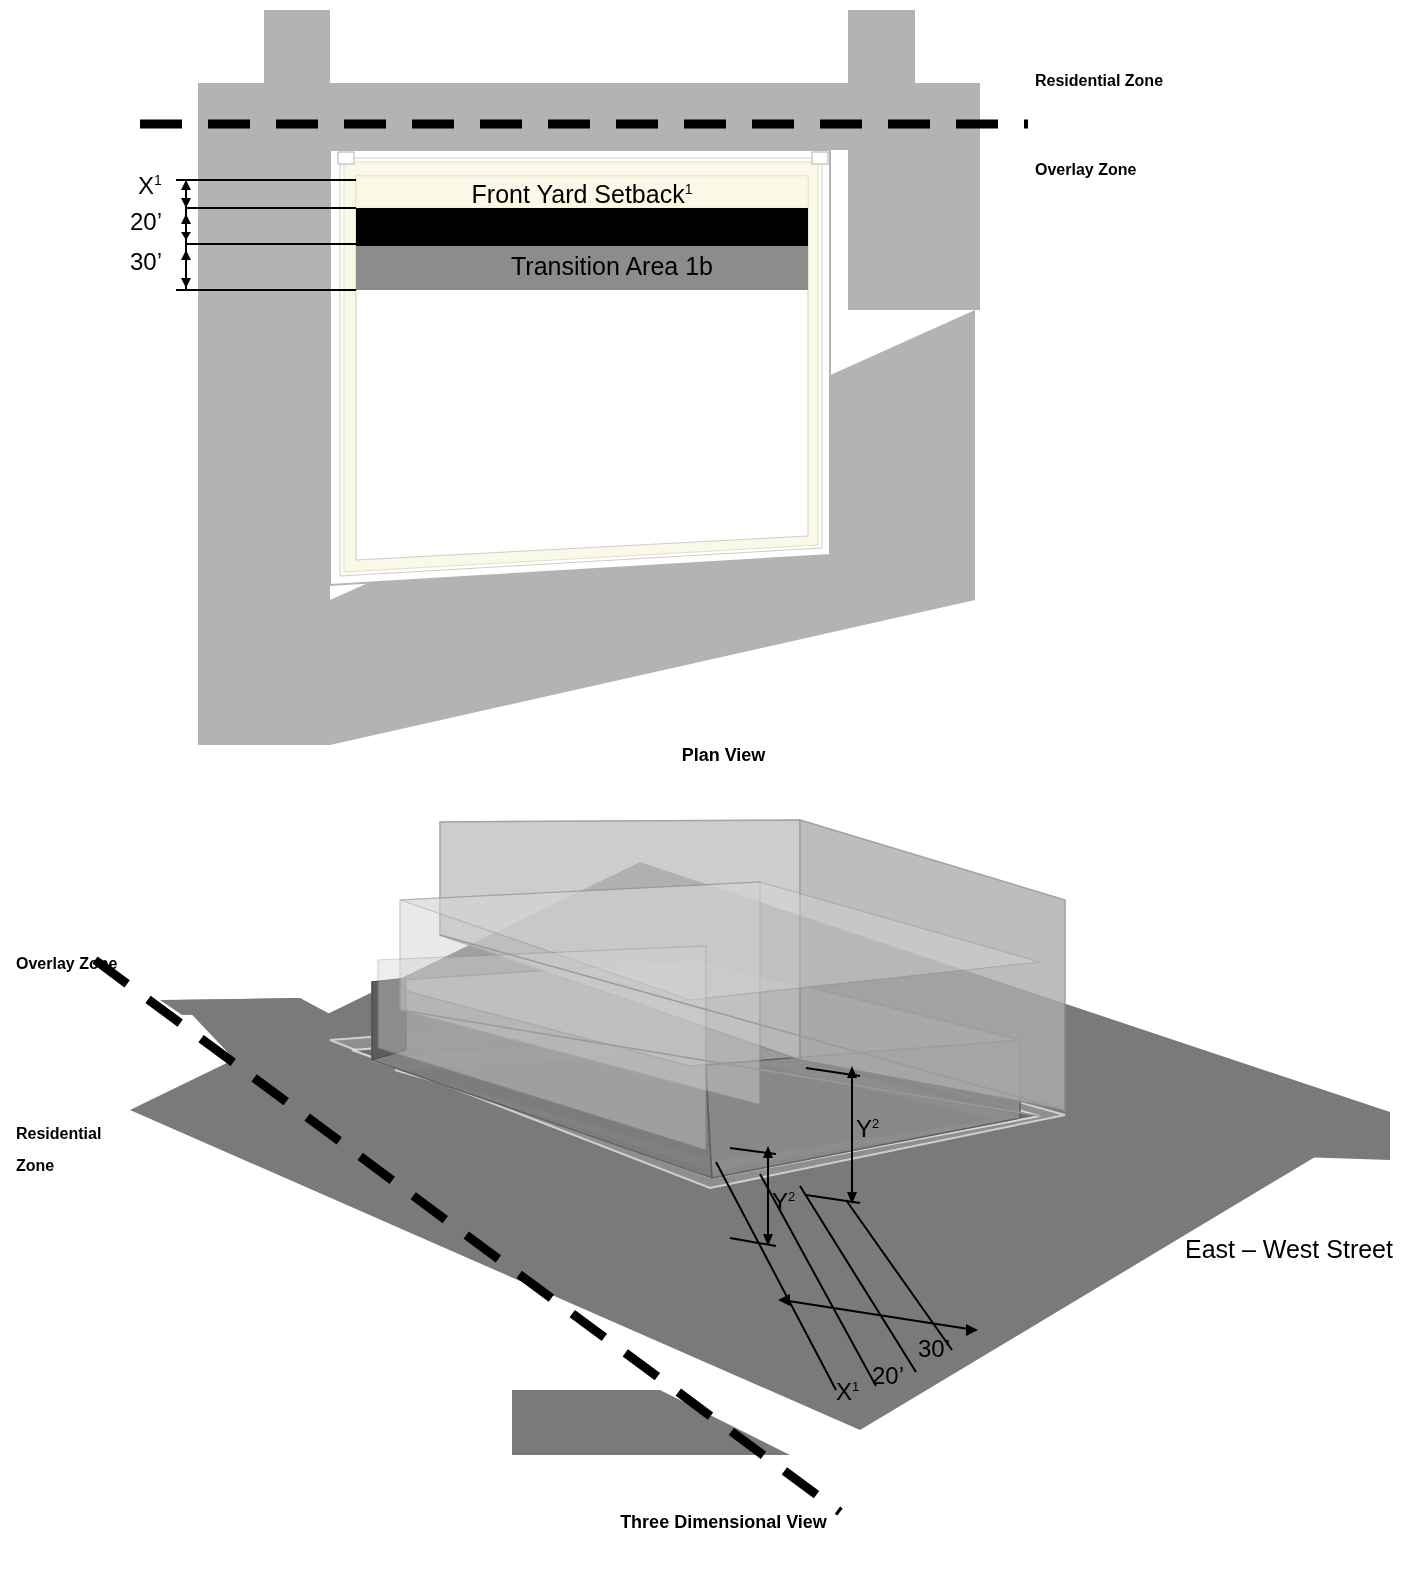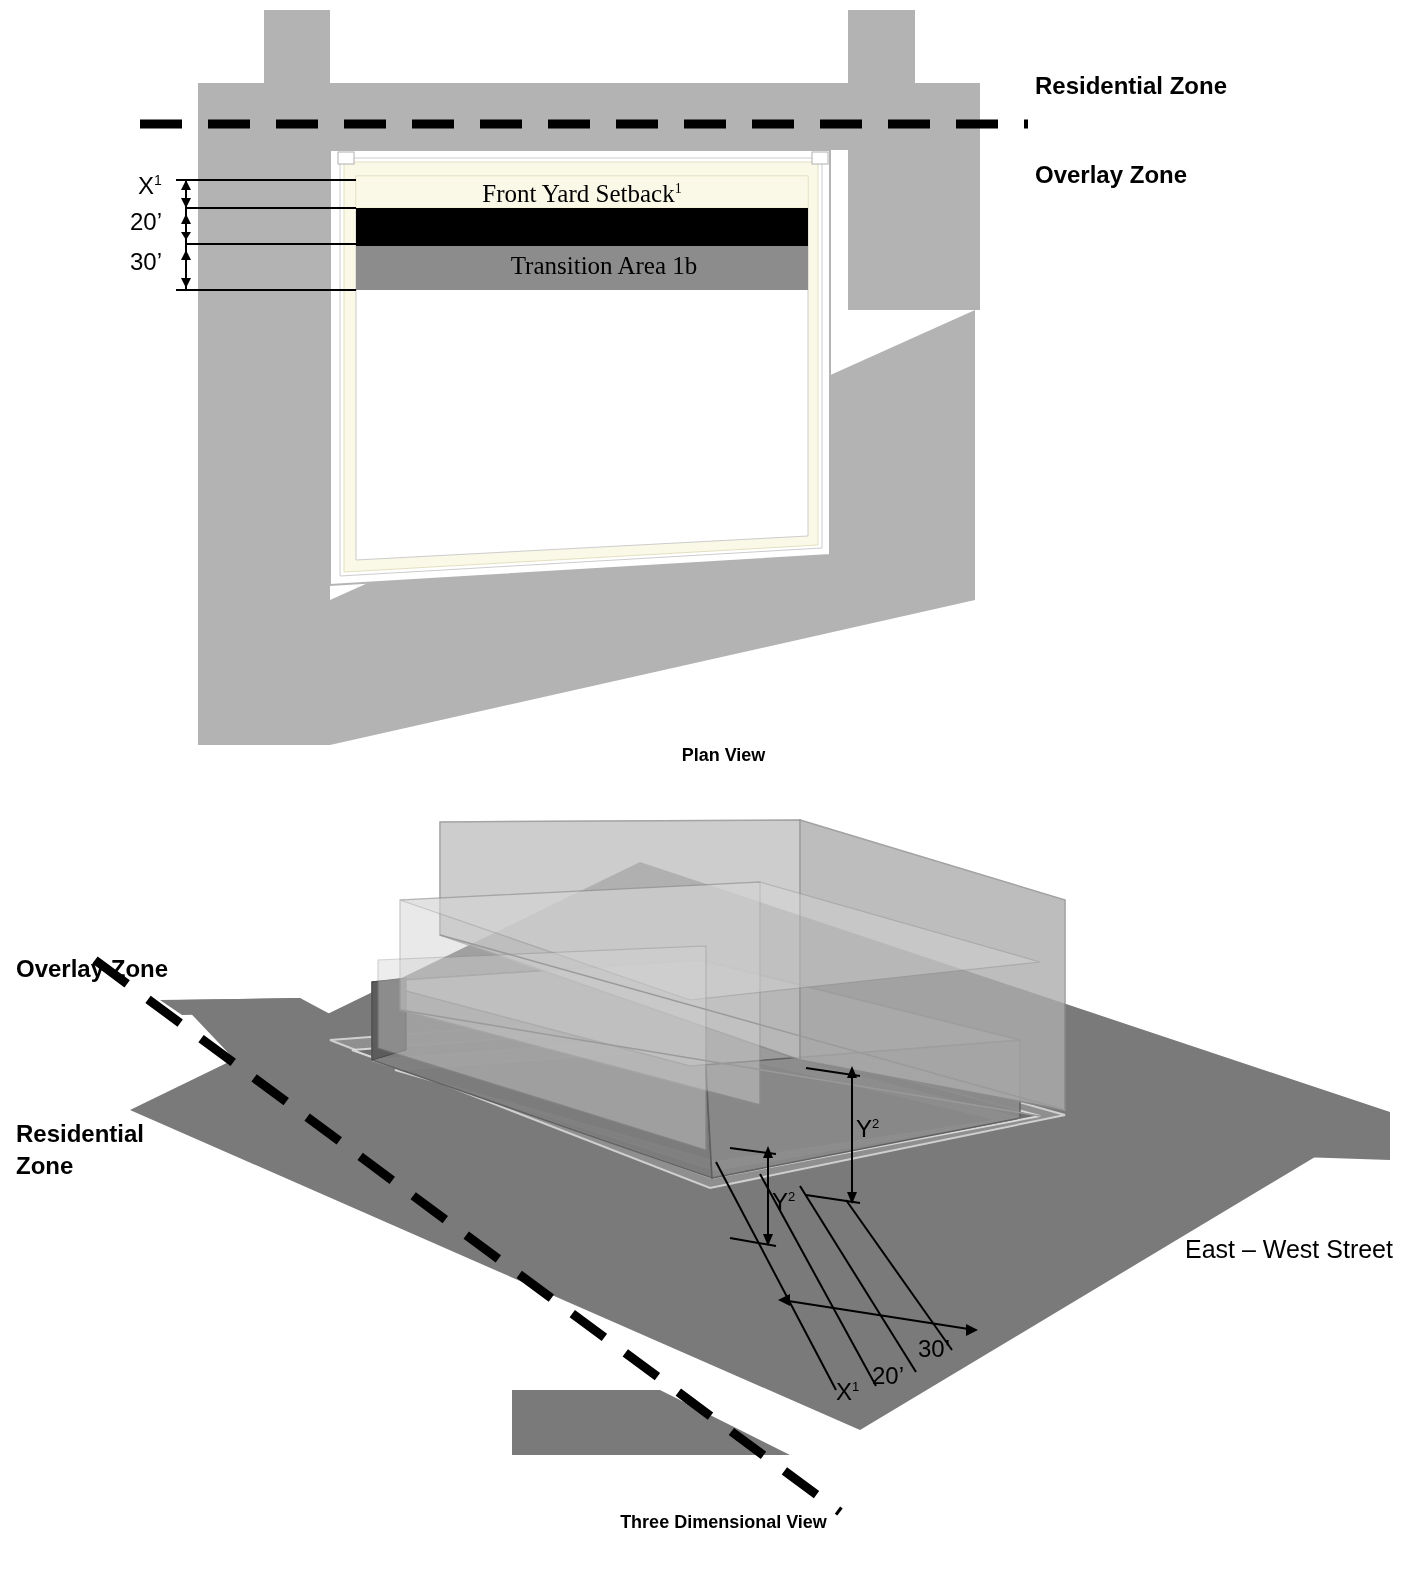--- a/index.html
+++ b/index.html
@@ -5,22 +5,22 @@
   html,body{margin:0;padding:0;}
   body{
     width:1413px;height:1582px;background:#ffffff;
     font-family:"Liberation Sans", sans-serif;
     position:relative;overflow:hidden;
   }
   .canvas{position:absolute;left:0;top:0;width:1413px;height:1582px;}
   svg.layer{position:absolute;left:0;top:0;width:1413px;height:1582px;}
   .lbl{position:absolute;font-family:"Liberation Sans", sans-serif;color:#000;white-space:nowrap;}
   .caption{font-weight:bold;font-size:18px;padding-left:17px;}
-  .zonelbl{font-weight:bold;font-size:24px;}
-  .banner{font-size:25px;color:#000;text-align:center;font-family:Liberation Serif, serif;}
+  .zonelbl{font-weight:bold;font-size:16px;}
+  .banner{font-size:25px;color:#000;text-align:center;}
   .banner.white{color:#ffffff;}
   .dimlbl{font-size:24px;}
   .sup{font-size:14px;vertical-align:super;}
   .sup-small{font-size:13px;vertical-align:super;}
 </style>
 </head>
 <body>
 
 <div class="canvas">
 
@@ -95,21 +95,21 @@
   <div class="lbl dimlbl" style="left:130px;top:208px;">
     <span>20’</span>
   </div>
   <div class="lbl dimlbl" style="left:130px;top:248px;">
     <span>30’</span>
   </div>
 
   <div class="lbl banner" style="left:356px;top:180px;width:452px;">
     <span>Front Yard Setback</span><span class="sup">1</span>
   </div>
-  <div class="lbl banner" style="left:348px;top:252px;width:512px;">
+  <div class="lbl banner" style="left:356px;top:252px;width:512px;">
     <span>Transition Area 1b</span>
   </div>
 
   <div class="lbl caption" style="left:0px;top:745px;width:1413px;text-align:center;">
     <span>Plan View</span>
   </div>
 
   <svg class="layer" viewBox="0 0 1413 1582">
     <defs>
       <pattern id="speckle" width="6" height="6" patternUnits="userSpaceOnUse">

